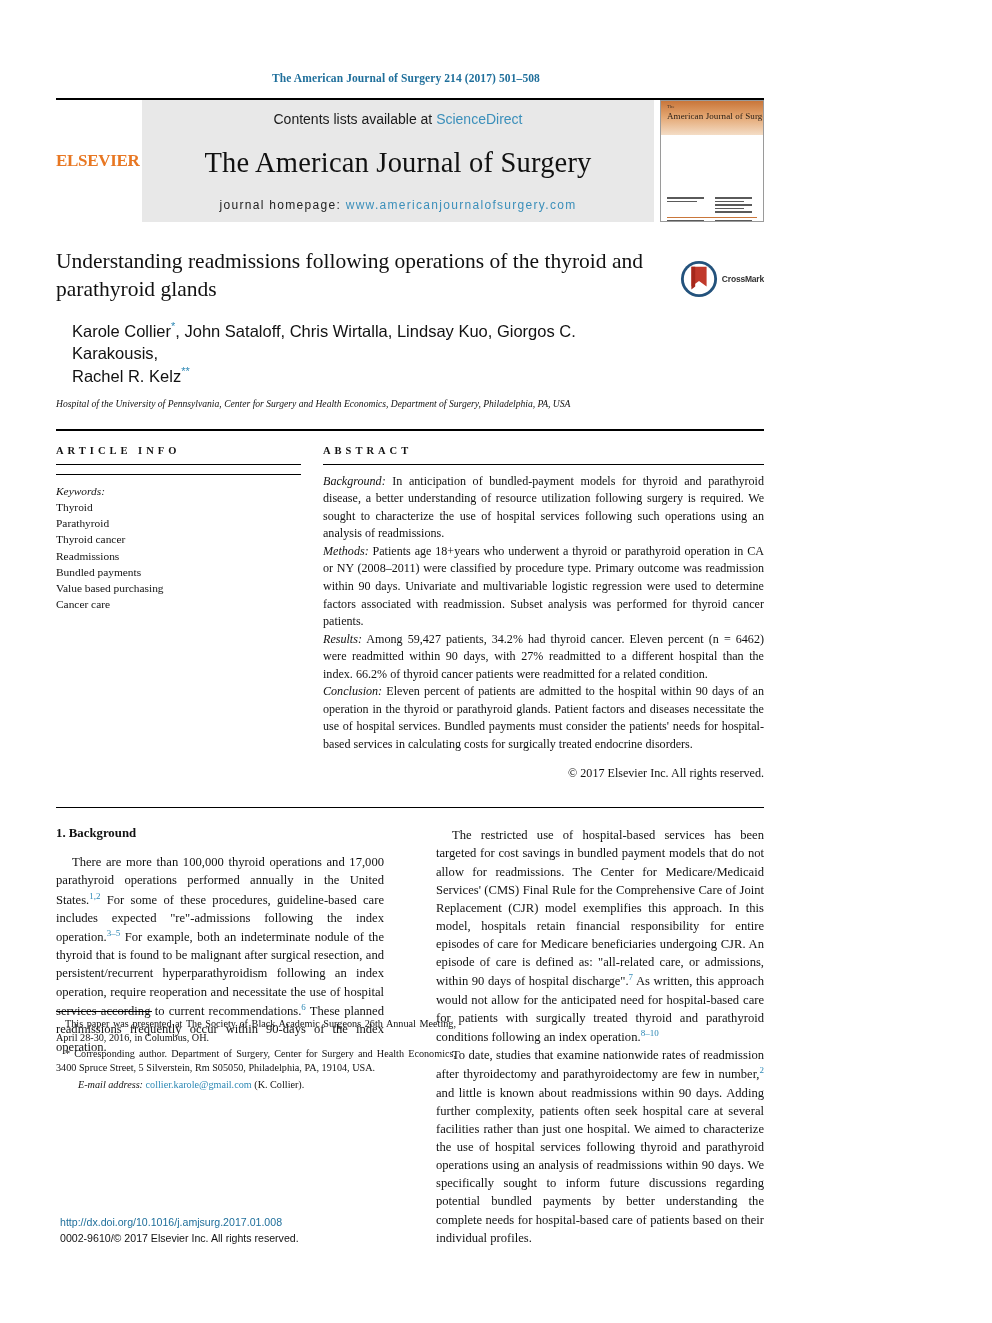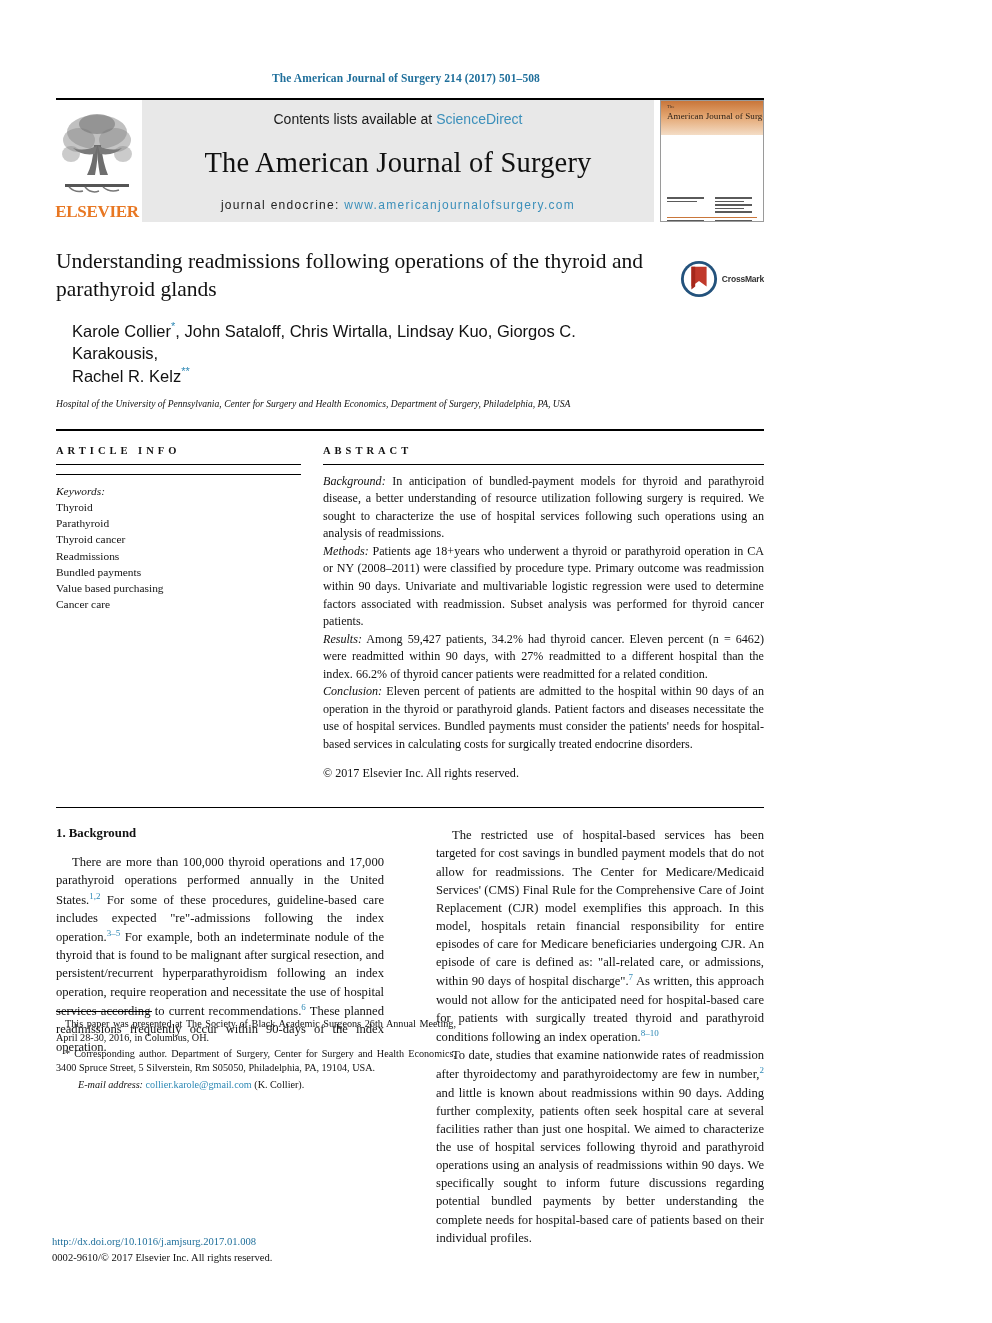--- a/index.html
+++ b/index.html
@@ -31,22 +31,22 @@
     margin: 14px 48px 0 56px;
     border-top: 2.5px solid #000;
     display: flex;
     align-items: stretch;
     height: 124px;
   }
   .elsevier-block {
     width: 82px;
     flex: 0 0 82px;
     display: flex;
-    flex-direction: column;
-    justify-content: flex-end;
+    flex-direction: row;
+    justify-content: space-between;
     align-items: center;
     padding-bottom: 2px;
   }
   .elsevier-tree { width: 72px; height: 92px; display:block; }
   .elsevier-word {
     font-family: "Liberation Serif", serif;
     color: #e87722;
     font-size: 17px;
     font-weight: bold;
     letter-spacing: -0.3px;
@@ -192,20 +192,21 @@
     font-size: 12.1px;
     line-height: 1.45;
     text-align: justify;
     margin: 0 0 0 0;
     color: #111;
   }
   .abs-p .lbl { font-style: italic; }
   .abs-copy {
     font-family: "Liberation Serif", serif;
     font-size: 12.1px;
+    text-align: right;
     margin-top: 13px;
     color: #111;
   }
 
   
   .body-rule {
     margin: 26px 48px 0 56px;
     border-top: 1.2px solid #000;
   }
   .body-cols {
@@ -256,25 +257,24 @@
     font-size: 10.2px;
     text-indent: 22px;
     margin-top: 4px;
     color: #111;
   }
   .fn-email .ital { font-style: italic; }
   .fn-email .mail { color: #2d88b5; }
 
   .doi-block {
     position: absolute;
-    left: 52px;
+    left: 60px;
     top: 1216px;
     width: 420px;
-    font-family: Liberation Serif, serif;
-    margin-top: 20px;
+    font-family: Liberation Sans, sans-serif;
   }
   .doi-link { color: #1f6f9b; font-size: 10.6px; display:block; }
   .issn-line { font-size: 10.6px; color: #111; margin-top: 2px; }
 </style>
 </head>
 <body>
 
 <div class="page">
 
   <div class="running-head">The American Journal of Surgery 214 (2017) 501–508</div>
@@ -300,21 +300,21 @@
       </svg>
       <div class="elsevier-word">ELSEVIER</div>
     </div>
 
     <div class="masthead-center">
       <div class="contents-line">
         <span>Contents lists available at </span><span class="sd">ScienceDirect</span>
       </div>
       <div class="journal-name">The American Journal of Surgery</div>
       <div class="homepage-line">
-        <span>journal endocrine: </span><span class="url">www.americanjournalofsurgery.com</span>
+        <span>journal homepage: </span><span class="url">www.americanjournalofsurgery.com</span>
       </div>
     </div>
 
     <div class="cover-block">
       <div class="cover-band">
         <span class="ct1">The</span>
         <span class="ct2">American Journal of Surgery</span>
       </div>
       <div class="cover-body"></div>
       <div class="cover-foot">

